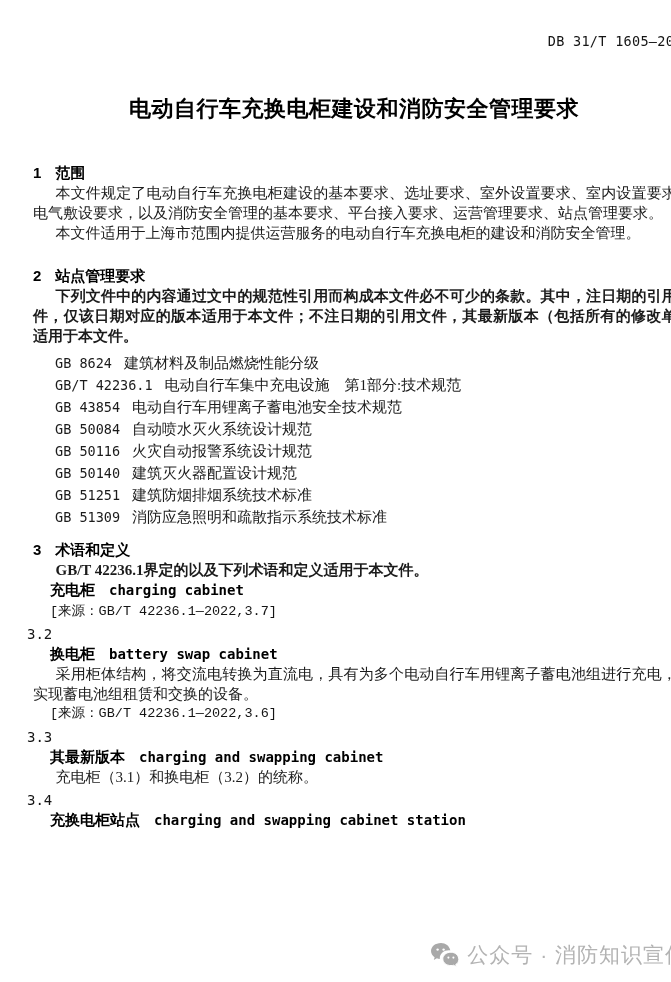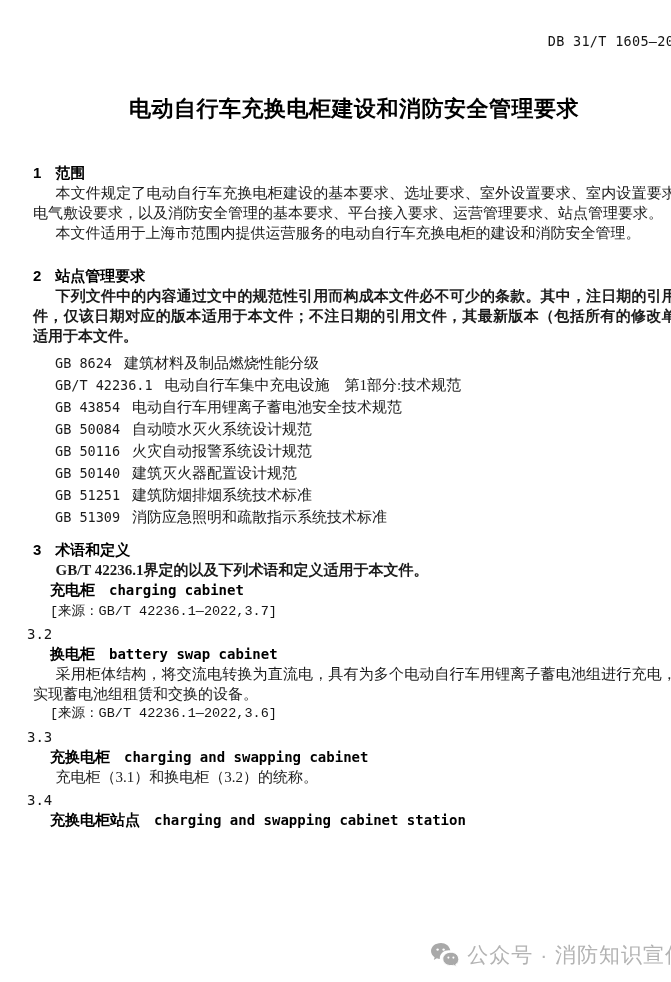--- a/index.html
+++ b/index.html
@@ -95,21 +95,21 @@
 
     <div>
       <div class="term-no mt2">3.2</div>
       <div class="term-line"><span class="term-zh">换电柜</span><span class="term-en">battery swap cabinet</span></div>
       <p class="body mt0">采用柜体结构，将交流电转换为直流电，具有为多个电动自行车用锂离子蓄电池组进行充电，能实现蓄电池组租赁和交换的设备。</p>
       <div class="src-line mt0">[来源：GB/T 42236.1—2022,3.6]</div>
     </div>
 
     <div>
       <div class="term-no mt3">3.3</div>
-      <div class="term-line"><span class="term-zh">充换电柜</span><span class="term-en">charging and swapping cabinet</span></div>
+      <div class="term-line"><span class="term-zh">其最新版本</span><span class="term-en">charging and swapping cabinet</span></div>
       <p class="body mt0">充电柜（3.1）和换电柜（3.2）的统称。</p>
     </div>
 
     <div>
       <div class="term-no mt3">3.4</div>
       <div class="term-line"><span class="term-zh">充换电柜站点</span><span class="term-en">charging and swapping cabinet station</span></div>
     </div>
 
   </div>
 

